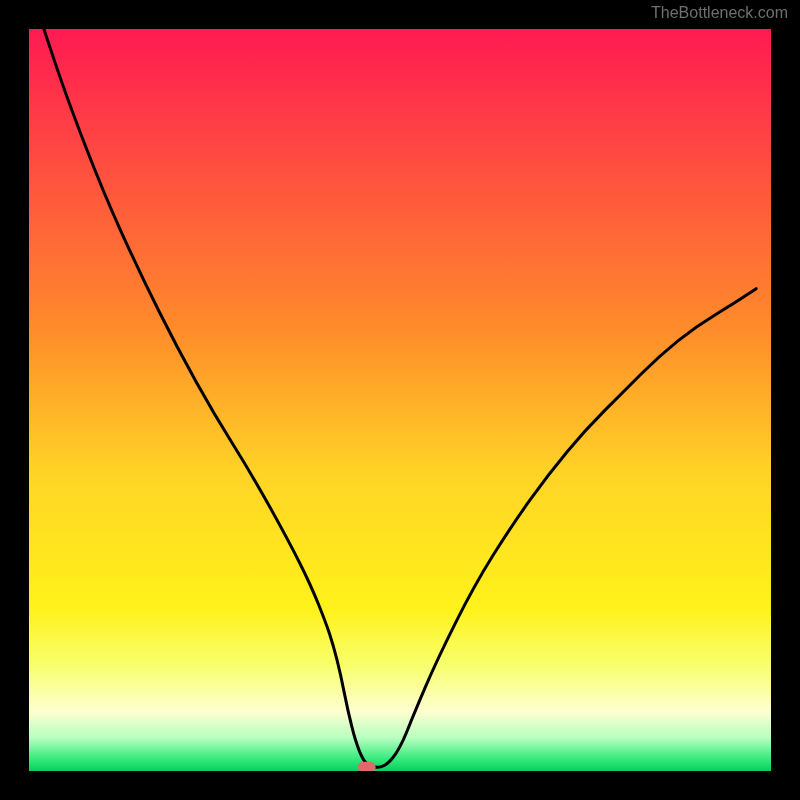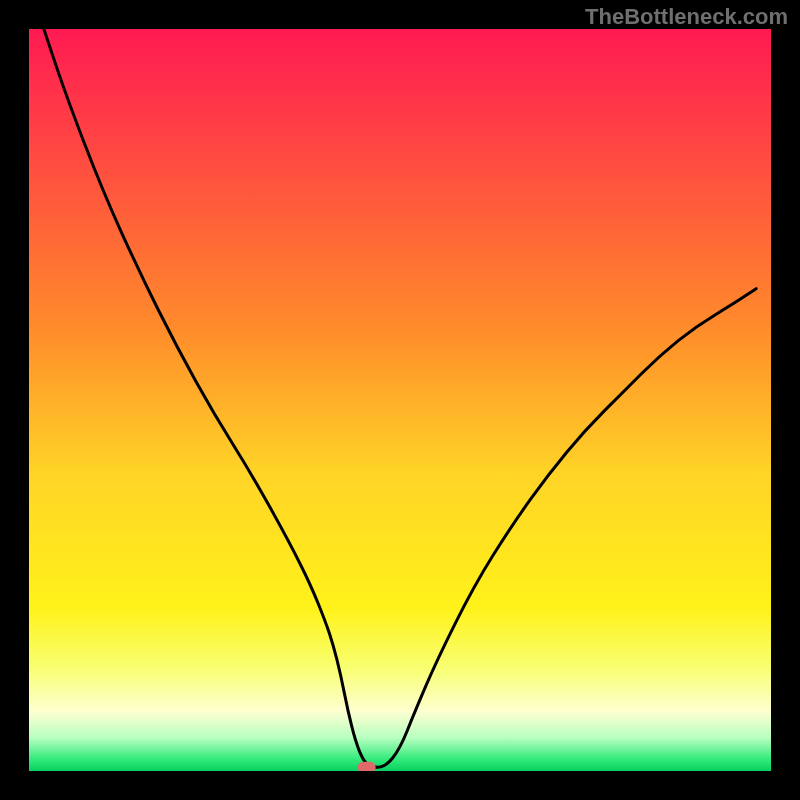--- a/index.html
+++ b/index.html
@@ -14,22 +14,22 @@
     position: relative;
     width: 800px;
     height: 800px;
     background: #000;
   }
   .watermark {
     position: absolute;
     top: 4px;
     right: 12px;
     color: #6f6f6f;
-    font-size: 22px;
-    font-weight: 700;
+    font-size: 16px;
+    font-weight: 400;
     z-index: 10;
   }
   .plot-area {
     position: absolute;
     left: 29px;
     top: 29px;
     width: 742px;
     height: 742px;
   }
   svg {

